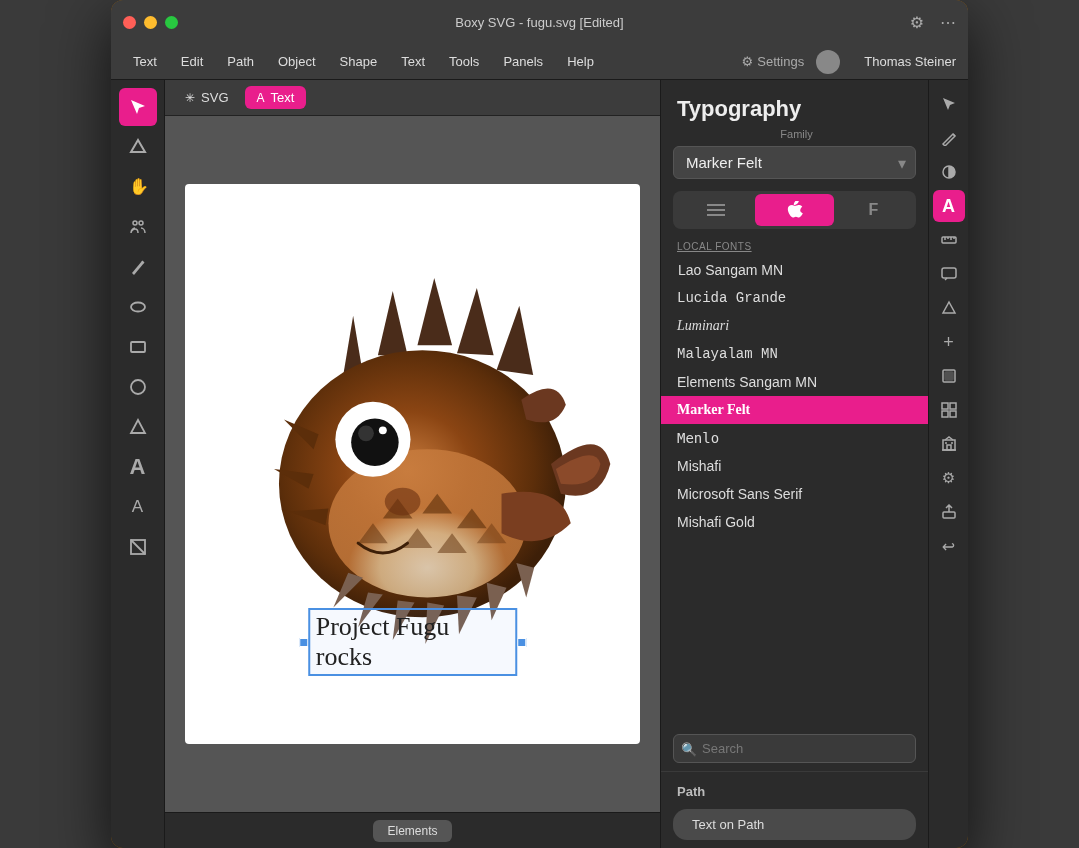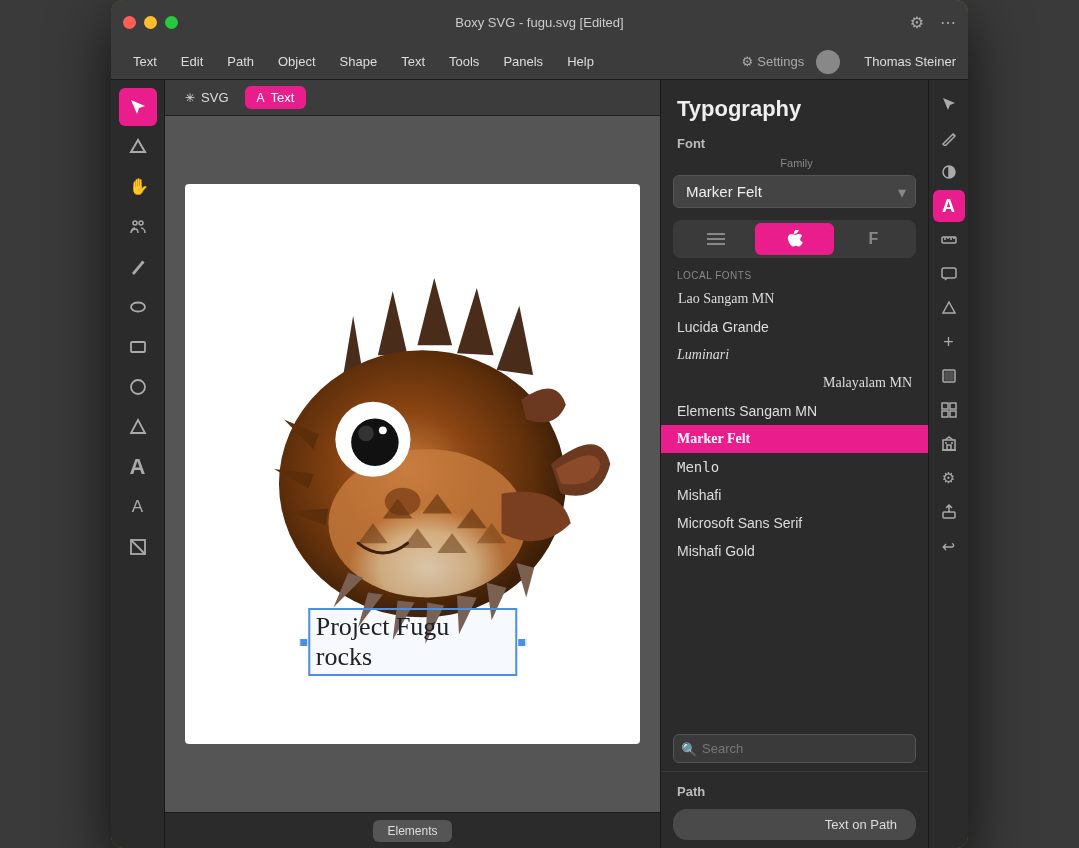--- a/index.html
+++ b/index.html
@@ -290,20 +290,21 @@
       flex: 1;
       overflow-y: auto;
       margin-top: 8px;
     }
     .font-list-header {
       font-size: 10px;
       color: #888;
       padding: 4px 16px;
       letter-spacing: 0.05em;
       text-transform: uppercase;
+      text-decoration: underline;
     }
     .font-list-item {
       padding: 6px 16px;
       font-size: 14px;
       color: #ddd;
       cursor: pointer;
     }
     .font-list-item.selected {
       background: #e91e8c;
       color: white;
@@ -346,21 +347,21 @@
     .text-on-path-btn {
       margin: 0 12px;
       background: #4a4a4a;
       border: none;
       border-radius: 14px;
       color: #ddd;
       font-size: 13px;
       padding: 8px 19px;
       width: calc(100% - 24px);
       cursor: pointer;
-      text-align: right;
+      text-align: left;
     }
     
     .right-icon-bar {
       width: 40px;
       background: #2b2b2b;
       border-left: 1px solid #1a1a1a;
       display: flex;
       flex-direction: column;
       align-items: center;
       padding: 8px 0;
@@ -574,21 +575,20 @@
         </div>
       </div>
 
       <div class="bottom-bar">
         <div class="elements-btn">Elements</div>
       </div>
     </div>
 
     <div class="right-panel">
       <div class="panel-title">Typography</div>
-      <div class="section-label">Font</div>
       <div class="family-label">Family</div>
       <div class="family-select-wrapper">
         <select>
           <option>Marker Felt</option>
         </select>
         <span class="family-select-chevron">▾</span>
       </div>
 
       <div class="font-source-tabs">
         <div class="font-source-tab">
@@ -604,24 +604,24 @@
         <div class="font-source-tab active">
           <svg width="16" height="18" viewBox="0 0 16 18" fill="white">
               <path d="M13.2 9.5c0-2.5 2-3.7 2.1-3.8-1.1-1.6-2.9-1.8-3.5-1.8-1.5-.1-2.9.9-3.7.9-.7 0-1.9-.9-3.1-.9C2.8 3.9.8 5.2.8 8c0 4.2 3.6 8.5 5.1 8.5 1.1 0 1.6-.8 3-.8s1.8.8 3.1.8c1.3 0 3-2.2 3.8-4.2-.1 0-2.6-1.1-2.6-2.8zM10.7 2.3c.9-1.1 1.5-2.6 1.3-4.1-1.3.1-2.9.9-3.8 2-.8.9-1.6 2.4-1.4 3.9 1.4.1 2.9-.7 3.9-1.8z"></path>
             </svg>
         </div>
         <div class="font-source-tab" style="font-size:16px;font-weight:bold;color:#888;">F</div>
       </div>
 
       <div class="font-list">
         <div class="font-list-header">LOCAL FONTS</div>
-        <div class="font-list-item" style="font-family:Liberation Serif, serif;padding-left:17px;">Lao Sangam MN</div>
-        <div class="font-list-item" style="font-family:Liberation Sans, sans-serif;">Lucida Grande</div>
+        <div class="font-list-item" style="font-family:Liberation Sans, sans-serif;padding-left:17px;">Lao Sangam MN</div>
+        <div class="font-list-item" style="font-family:Liberation Mono, monospace;">Lucida Grande</div>
         <div class="font-list-item" style="font-family:'Luminari',fantasy;font-style:italic;">Luminari</div>
-        <div class="font-list-item" style="font-family:Liberation Serif, serif;text-align:right;">Malayalam MN</div>
+        <div class="font-list-item" style="font-family:Liberation Mono, monospace;">Malayalam MN</div>
         <div class="font-list-item" style="font-family:'Malayalam Sangam MN',sans-serif;">Elements Sangam MN</div>
         <div class="font-list-item selected" style="font-family:'Marker Felt','Comic Sans MS',cursive;font-weight:700;">Marker Felt</div>
         <div class="font-list-item" style="font-family:'Menlo',monospace;">Menlo</div>
         <div class="font-list-item">Mishafi</div>
         <div class="font-list-item" style="font-family:'Microsoft Sans Serif',sans-serif;">Microsoft Sans Serif</div>
         <div class="font-list-item">Mishafi Gold</div>
       </div>
 
       <div class="search-wrapper">
         <span class="search-icon-inner">🔍</span>

